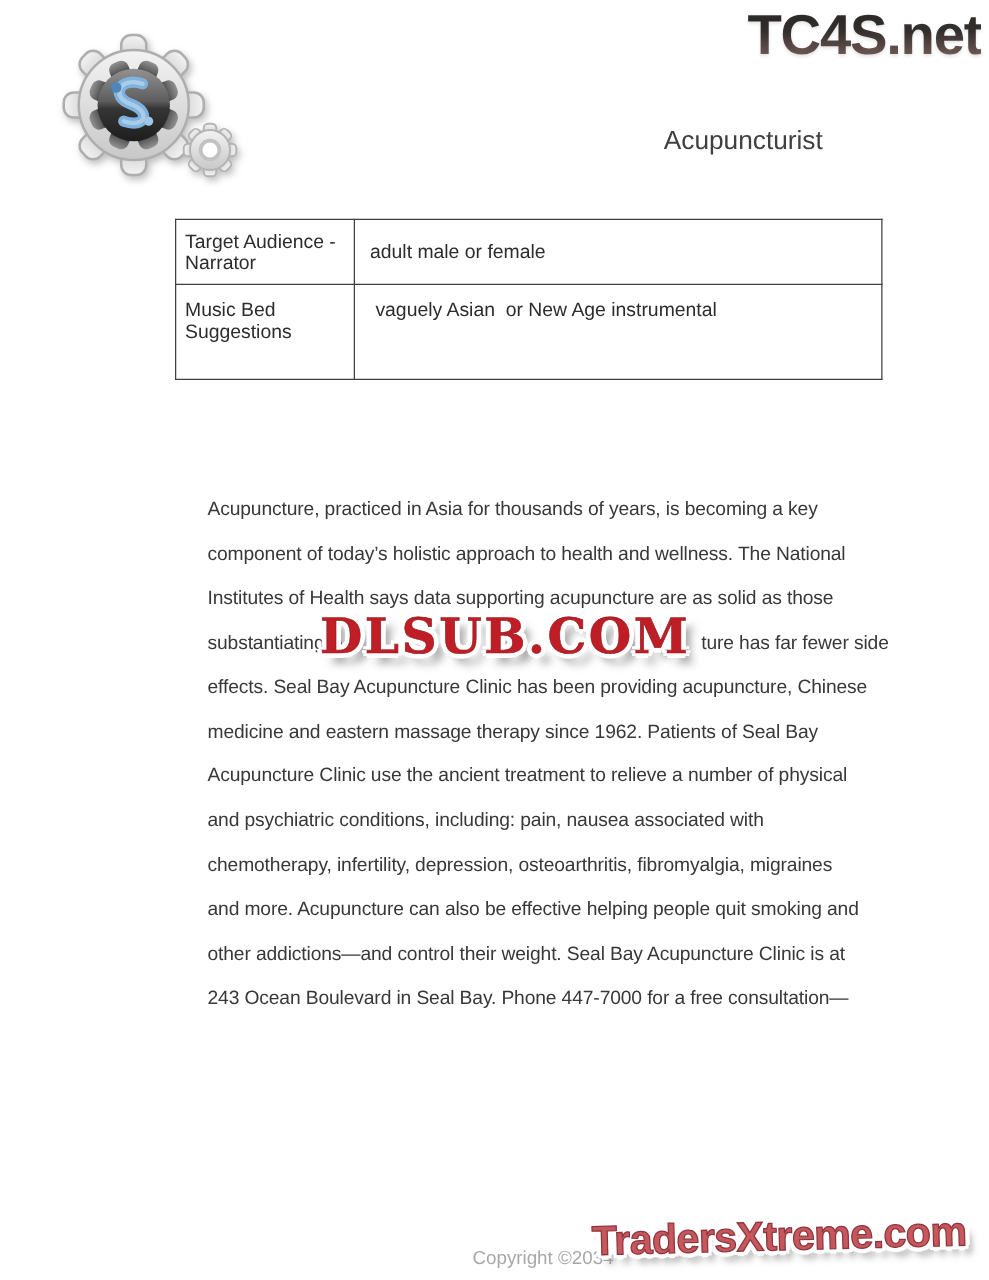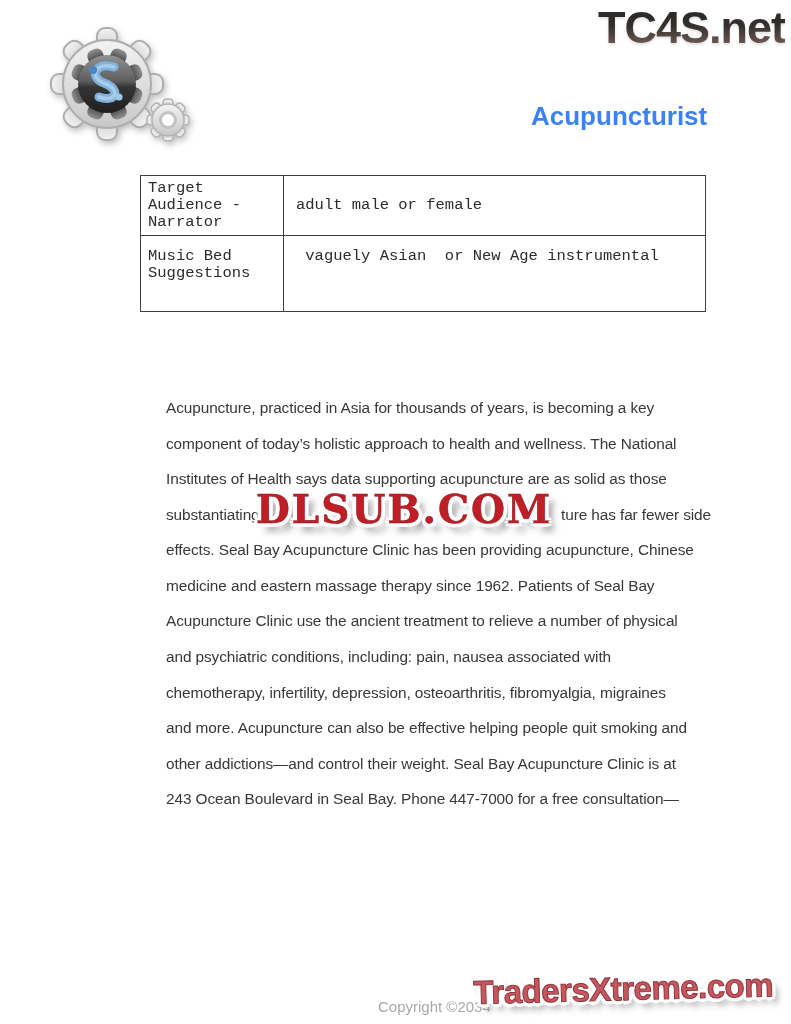--- a/index.html
+++ b/index.html
@@ -12,27 +12,27 @@
     position:absolute;top:2px;right:6px;
     font-size:45px;font-weight:bold;letter-spacing:-1px;
     background:linear-gradient(180deg,#262626 0%,#3a3533 45%,#6e5a55 75%,#a8908a 100%);
     -webkit-background-clip:text;background-clip:text;color:transparent;
     text-shadow:0 2px 3px rgba(0,0,0,0.12);
   }
   .gear-logo{position:absolute;left:22px;top:16px;filter:drop-shadow(2px 3px 3px rgba(0,0,0,0.25));}
   
   .doc-title{
     position:absolute;left:531px;top:101px;
-    font-size:26px;font-weight:bold;color:#3b82f6;letter-spacing:0;
+    font-size:21px;font-weight:normal;color:#404040;letter-spacing:0;
   }
   
   .spec-table{
     position:absolute;left:140px;top:175px;width:566px;
     border-collapse:collapse;table-layout:fixed;
-    font-size:15.5px;color:#2c2c2c;font-family:Liberation Mono, monospace;
+    font-size:15.5px;color:#2c2c2c;
   }
   .spec-table td{border:1px solid #3f3f3f;vertical-align:middle;}
   .spec-table td.lbl{width:131px;padding:4px 4px 4px 7px;line-height:17px;}
   .spec-table td.val{padding:4px 8px 4px 12px;white-space:pre-wrap;line-height:17px;}
   .spec-table tr.r1{height:52px;}
   .spec-table tr.r2{height:54px;}
   .spec-table tr.r3{height:76px;}
   .spec-table tr.r3 td{vertical-align:top;padding-top:12px;}
   
   .copy-block{

